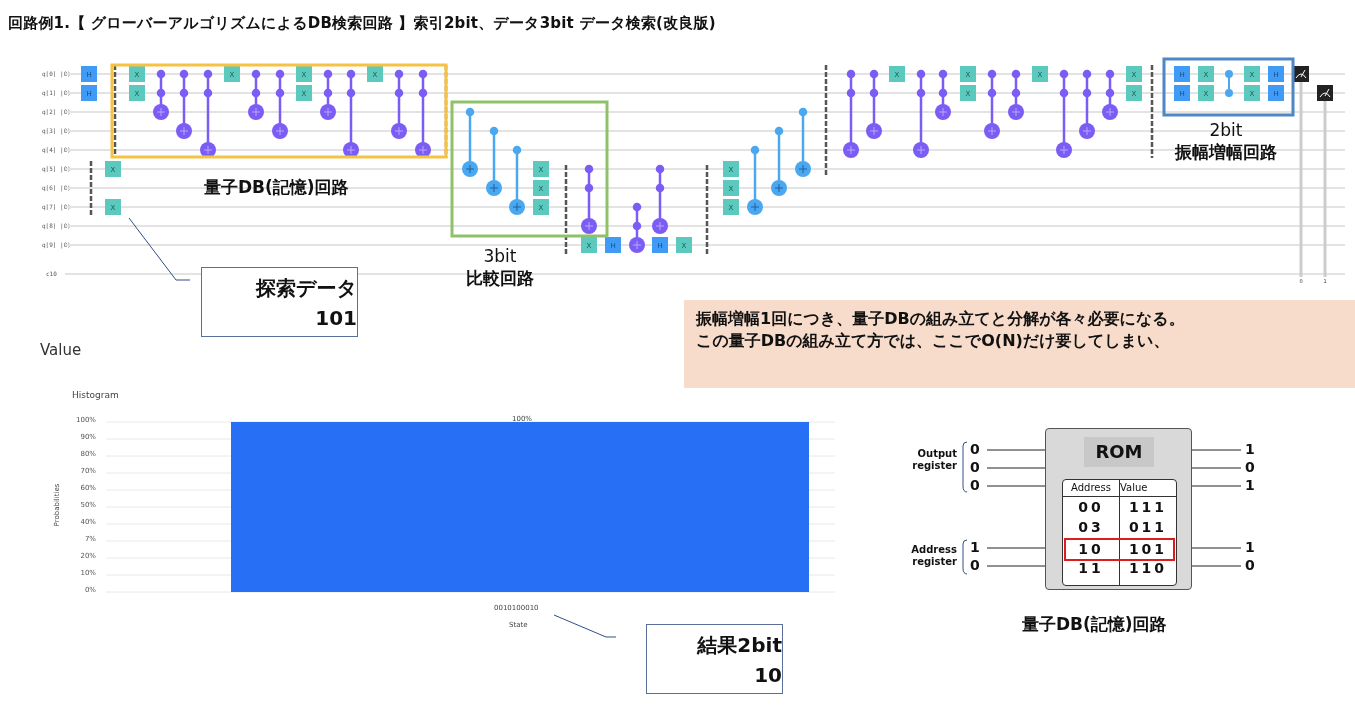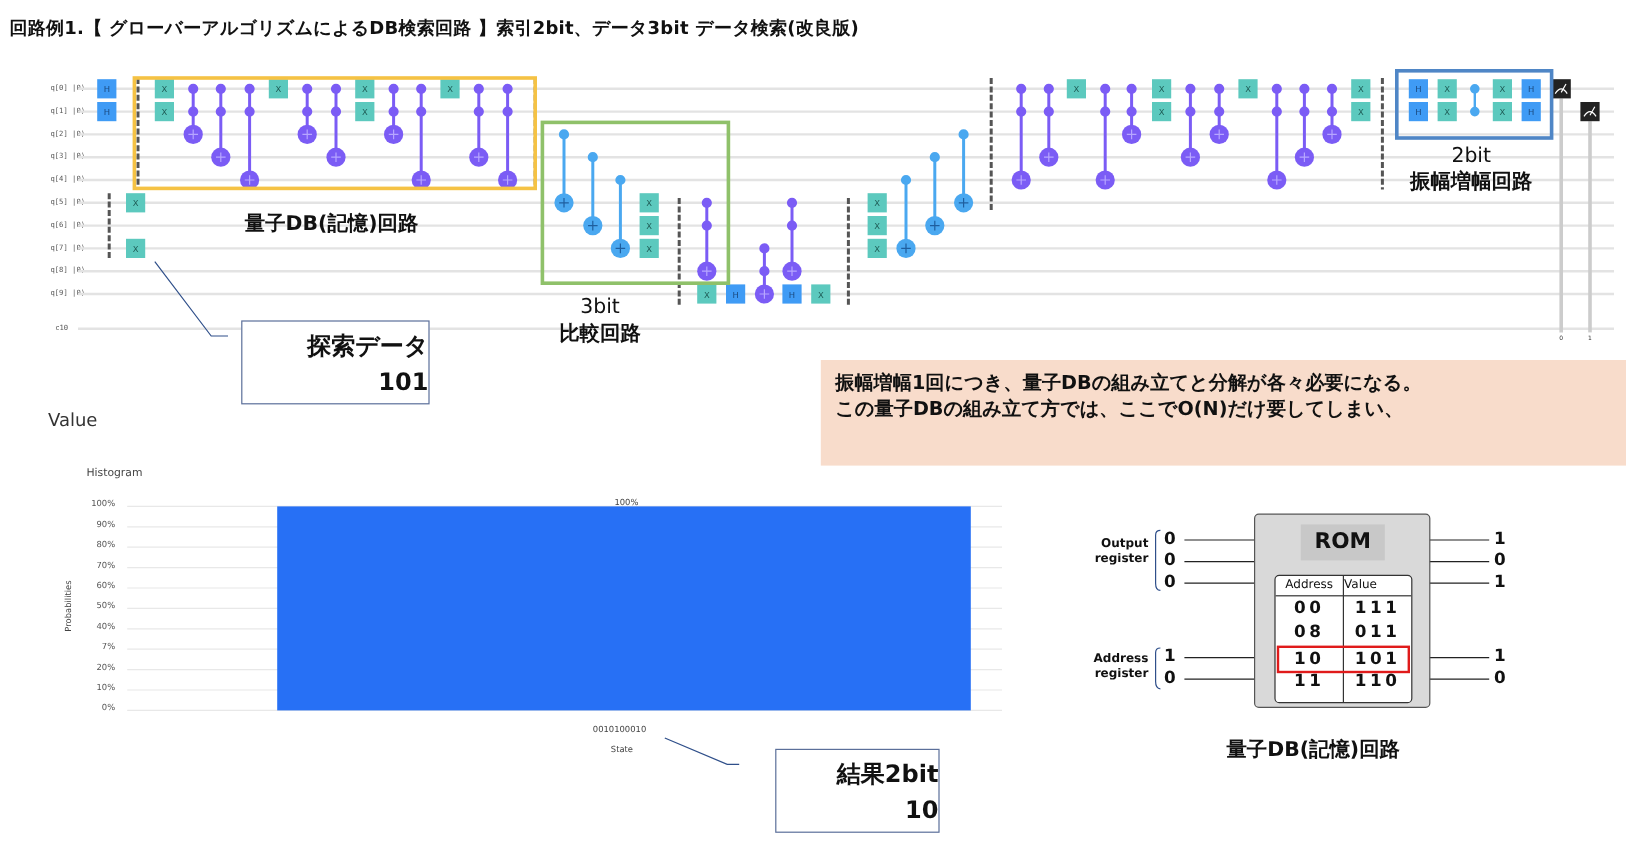--- a/index.html
+++ b/index.html
@@ -383,21 +383,21 @@
 
   <div class="abs rom-box">
     <div class="abs rom-title">ROM</div>
     <div class="abs rom-table">
       <div class="abs" style="left:56px;top:0;width:1px;height:105px;background:#333"></div>
       <div class="abs" style="left:0;top:16px;width:113px;height:1px;background:#333"></div>
       <div class="abs hdr" style="left:0;top:2px;width:56px;text-align:center">Address</div>
       <div class="abs hdr" style="left:57px;top:2px;width:56px;text-align:left">Value</div>
       <div class="abs cell" style="left:0;top:19px;width:56px">00</div>
       <div class="abs cell" style="left:57px;top:19px;width:56px">111</div>
-      <div class="abs cell" style="left:0;top:39px;width:56px">08</div>
+      <div class="abs cell" style="left:0;top:39px;width:56px">03</div>
       <div class="abs cell" style="left:57px;top:39px;width:56px">011</div>
       <div class="abs cell" style="left:0;top:61px;width:56px">10</div>
       <div class="abs cell" style="left:57px;top:61px;width:56px">101</div>
       <div class="abs cell" style="left:0;top:80px;width:56px">11</div>
       <div class="abs cell" style="left:57px;top:80px;width:56px">110</div>
       <div class="abs" style="left:1px;top:58px;width:107px;height:19px;border:2px solid #e01b1b"></div>
     </div>
   </div>
 </div>
 <div class="abs rom-caption">量子DB(記憶)回路</div>

